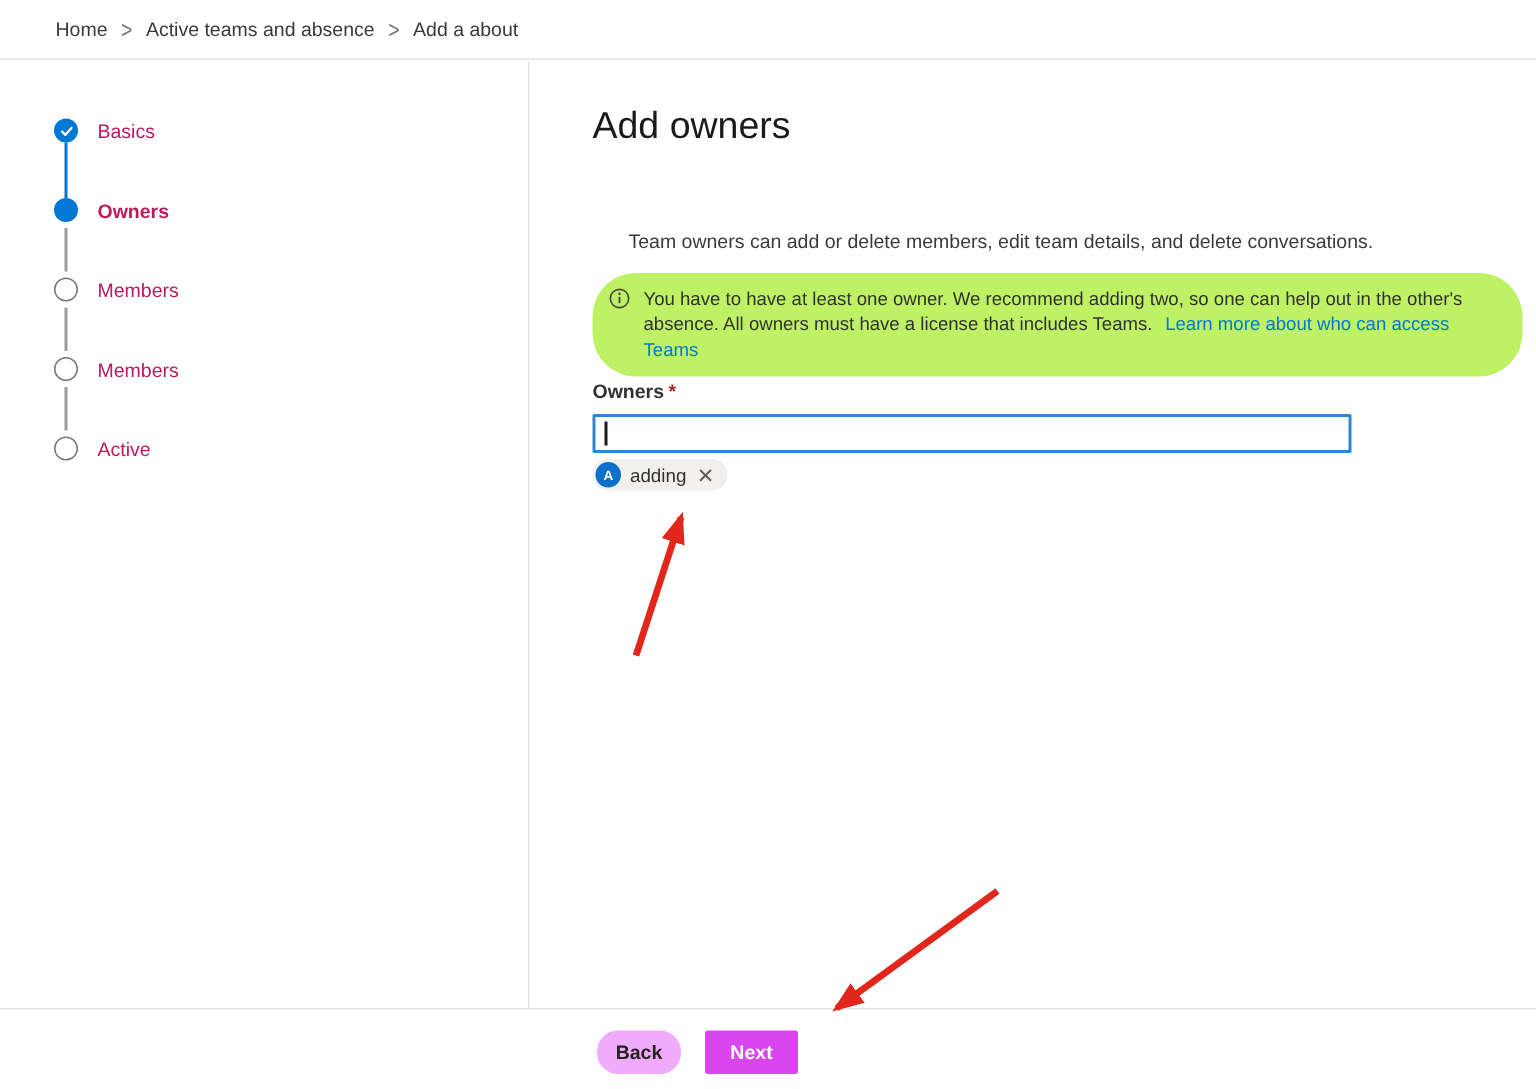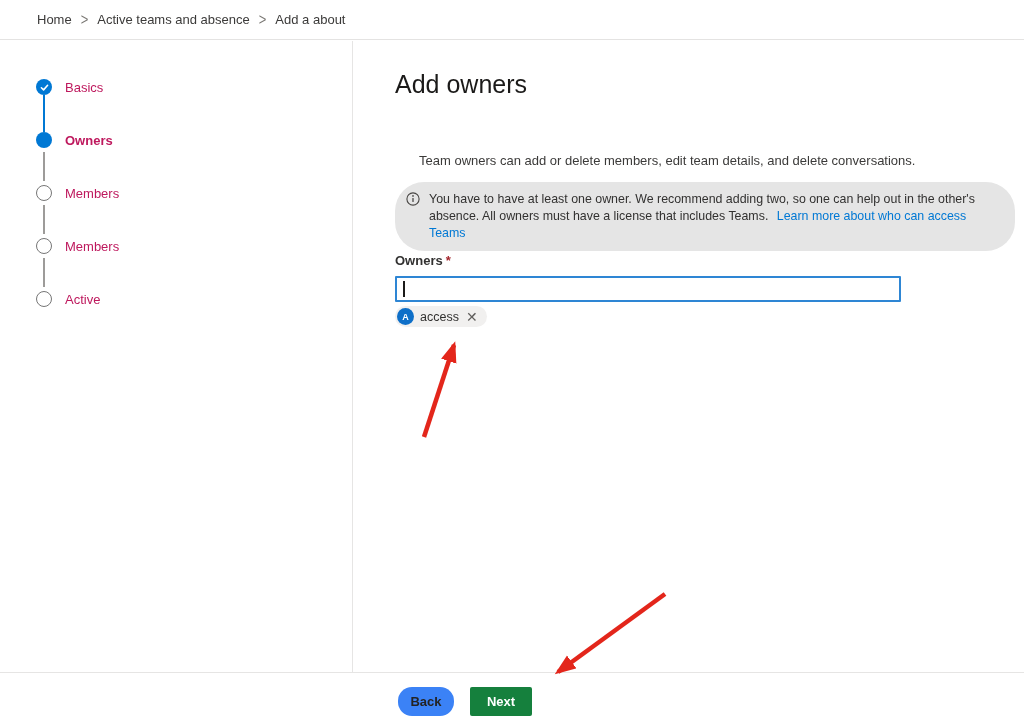--- a/index.html
+++ b/index.html
@@ -30,21 +30,21 @@
   .step.current .slabel { font-weight:700; }
   .connwrap { height:37px; display:flex; }
   .connector { width:2px; margin-left:7px; background:#9d9b99; height:29px; align-self:center; }
   .connector.blue { background:#0078d4; height:37px; }
 
   
   .main { position:absolute; left:395px; top:40px; width:622px; height:632px; }
   .title { position:absolute; top:30px; left:0; font-size:25px; font-weight:400; color:#1b1a19; }
   .desc  { position:absolute; top:113px; left:0; font-size:13px; color:#3b3a39;margin-left:24px; }
 
-  .banner { position:absolute; top:142px; left:0; width:620px; background:#e5e5e5;
+  .banner { position:absolute; top:142px; left:0; width:620px; background:#bef264;
             padding:9px 14px 9px 11px; display:flex; gap:9px; font-size:12.4px;
             line-height:17px; color:#323130;border-radius:29px; }
   .banner a, .banner .blink { color:#0078d4; text-decoration:none; cursor:pointer; }
   .info-ic { flex:0 0 14px; margin-top:1px; }
 
   .field-label { position:absolute; top:213px; left:0; font-size:13px; font-weight:700; color:#323130; }
   .req { color:#a4262c; margin-left:3px; font-weight:700; }
 
   .input-wrap { position:absolute; top:236px; left:0; width:506px; height:26px;
                 border:2px solid #2e86d4; background:#fff; border-radius:1px; }
@@ -57,22 +57,22 @@
   .chip .avatar { width:17px; height:17px; border-radius:50%; background:#0e6fc8; color:#fff;
                   font-size:9px; font-weight:700; display:flex; align-items:center;
                   justify-content:center; margin:2px 6px 2px 2px; }
   .chip .cname { font-size:12.5px; color:#323130; }
   .chip .close { margin-left:7px; color:#605e5c; font-size:14px; line-height:1; cursor:pointer; }
 
   
   .hdivider { position:absolute; left:0; right:0; top:672px; height:1px; background:#e6e5e4; }
   .btn { position:absolute; top:687px; height:29px; border:none; border-radius:2px;
          font-size:13px; font-weight:700; font-family:"Liberation Sans", sans-serif; cursor:pointer; }
-  .btn-back { left:398px; width:56px; background:#3b82f6; color:#242322;border-radius:14px; }
-  .btn-next { left:470px; width:62px; background:#15803d; color:#ffffff; }
+  .btn-back { left:398px; width:56px; background:#f0abfc; color:#242322;border-radius:14px; }
+  .btn-next { left:470px; width:62px; background:#d946ef; color:#ffffff; }
 
   
   .arrows { position:absolute; inset:0; pointer-events:none; z-index:10; }
 </style>
 </head>
 <body>
 
 <div class="page">
 
   <div class="topbar">
@@ -150,21 +150,21 @@
       <span>Owners</span><span class="req">*</span>
     </div>
 
     <div class="input-wrap">
       <input type="text" aria-label="Owners" value="" style="">
       <span class="caret"></span>
     </div>
 
     <div class="chip">
       <span class="avatar">A</span>
-      <span class="cname">access</span>
+      <span class="cname">adding</span>
       <span class="close">✕</span>
     </div>
   </div>
 
   <div class="hdivider"></div>
   <button class="btn btn-back">Back</button>
   <button class="btn btn-next">Next</button>
 
   <svg class="arrows" width="1024" height="726" viewBox="0 0 1024 726">
     <defs>

